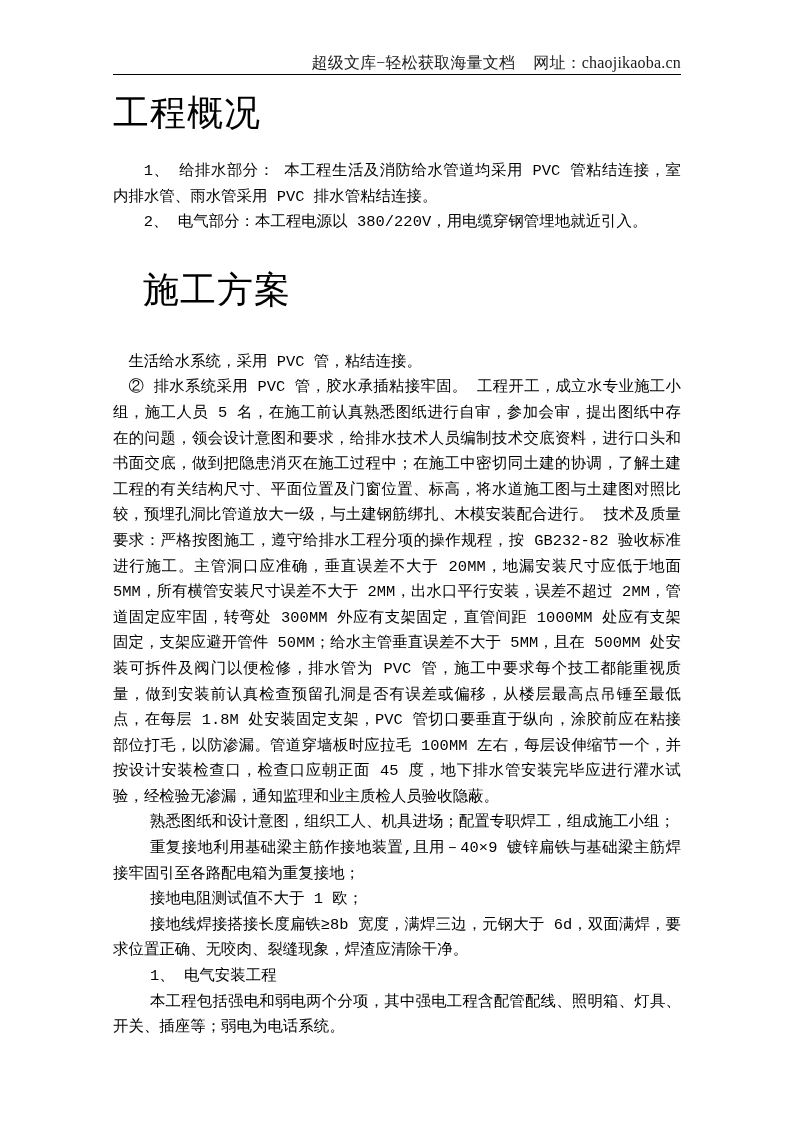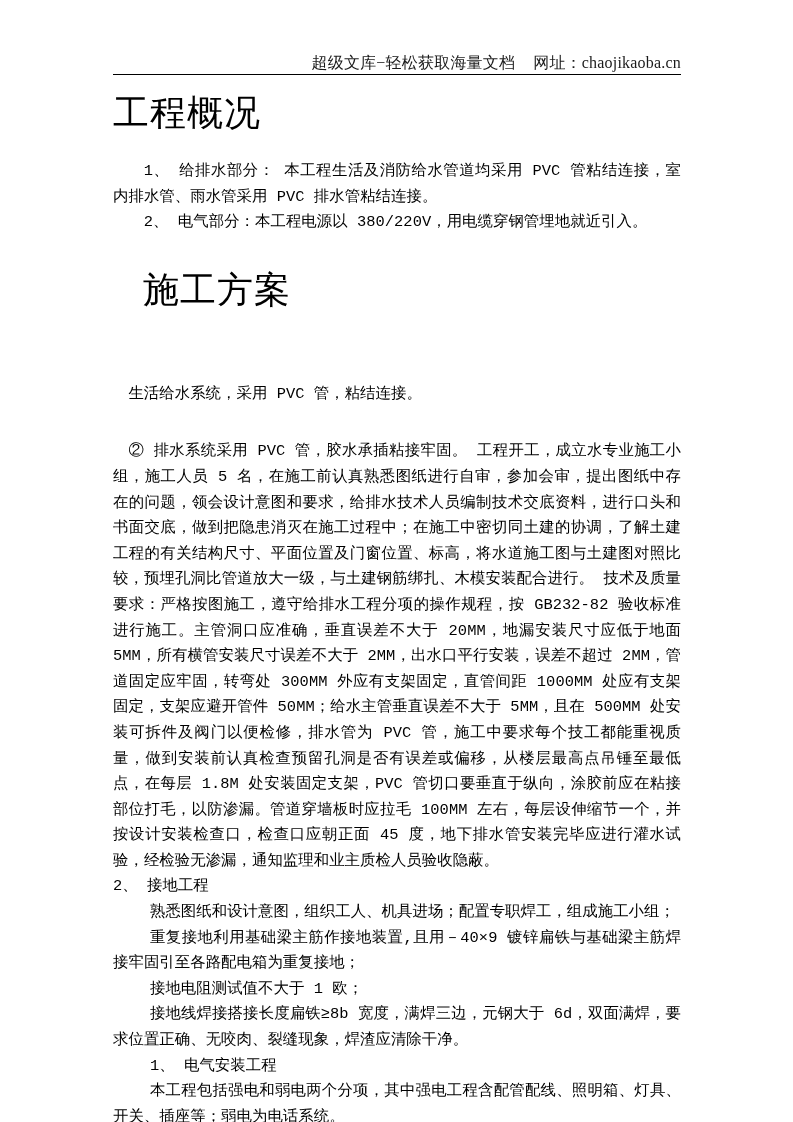--- a/index.html
+++ b/index.html
@@ -66,21 +66,21 @@
   .p {
     font-size: 15.4px;
     line-height: 25.6px;
     text-align: justify;
     text-justify: inter-ideograph;
     margin: 0;
     letter-spacing: 0.05px;
     font-family: Liberation Mono, monospace;
   }
   .p.i2  { text-indent: 2em; }
-  .p.i1  { text-indent: 1em; margin-top: 32px; }
+  .p.i1  { text-indent: 1em; }
   .p.i25 { text-indent: 2.4em; }
   .p.i0  { text-indent: 0; }
 
   .spacer-a { height: 29px; }
   .spacer-b { height: 37px; }
   .spacer-c { height: 43px; }
 </style>
 </head>
 <body>
 
@@ -104,21 +104,20 @@
 
     <div class="spacer-b"></div>
 
     <h1 class="h1 indent1">施工方案</h1>
 
     <div class="spacer-c"></div>
 
     <p class="p i1">生活给水系统，采用 PVC 管，粘结连接。</p>
     <p class="p i1">② 排水系统采用 PVC 管，胶水承插粘接牢固。  工程开工，成立水专业施工小组，施工人员 5 名，在施工前认真熟悉图纸进行自审，参加会审，提出图纸中存在的问题，领会设计意图和要求，给排水技术人员编制技术交底资料，进行口头和书面交底，做到把隐患消灭在施工过程中；在施工中密切同土建的协调，了解土建工程的有关结构尺寸、平面位置及门窗位置、标高，将水道施工图与土建图对照比较，预埋孔洞比管道放大一级，与土建钢筋绑扎、木模安装配合进行。  技术及质量要求：严格按图施工，遵守给排水工程分项的操作规程，按 GB232-82 验收标准进行施工。主管洞口应准确，垂直误差不大于 20MM，地漏安装尺寸应低于地面 5MM，所有横管安装尺寸误差不大于 2MM，出水口平行安装，误差不超过 2MM，管道固定应牢固，转弯处 300MM 外应有支架固定，直管间距 1000MM 处应有支架固定，支架应避开管件 50MM；给水主管垂直误差不大于 5MM，且在 500MM 处安装可拆件及阀门以便检修，排水管为 PVC 管，施工中要求每个技工都能重视质量，做到安装前认真检查预留孔洞是否有误差或偏移，从楼层最高点吊锤至最低点，在每层 1.8M 处安装固定支架，PVC 管切口要垂直于纵向，涂胶前应在粘接部位打毛，以防渗漏。管道穿墙板时应拉毛 100MM 左右，每层设伸缩节一个，并按设计安装检查口，检查口应朝正面 45 度，地下排水管安装完毕应进行灌水试验，经检验无渗漏，通知监理和业主质检人员验收隐蔽。</p>
 
-    <p class="p i0">2、 接地工程</p>
     <p class="p i25">熟悉图纸和设计意图，组织工人、机具进场；配置专职焊工，组成施工小组；</p>
     <p class="p i25">重复接地利用基础梁主筋作接地装置,且用－40×9 镀锌扁铁与基础梁主筋焊接牢固引至各路配电箱为重复接地；</p>
     <p class="p i25">接地电阻测试值不大于 1 欧；</p>
     <p class="p i25">接地线焊接搭接长度扁铁≥8b 宽度，满焊三边，元钢大于 6d，双面满焊，要求位置正确、无咬肉、裂缝现象，焊渣应清除干净。</p>
 
     <p class="p i25">1、 电气安装工程</p>
     <p class="p i25">本工程包括强电和弱电两个分项，其中强电工程含配管配线、照明箱、灯具、开关、插座等；弱电为电话系统。</p>
 
   </div>
 </div>

